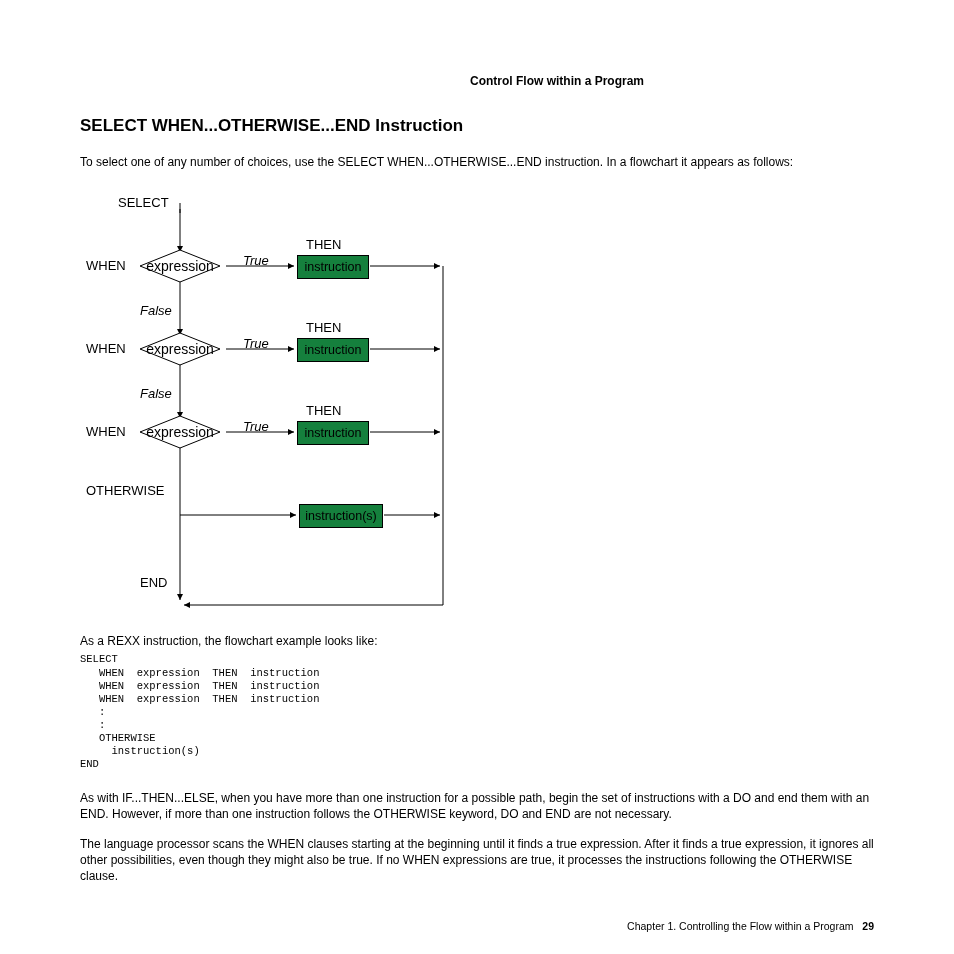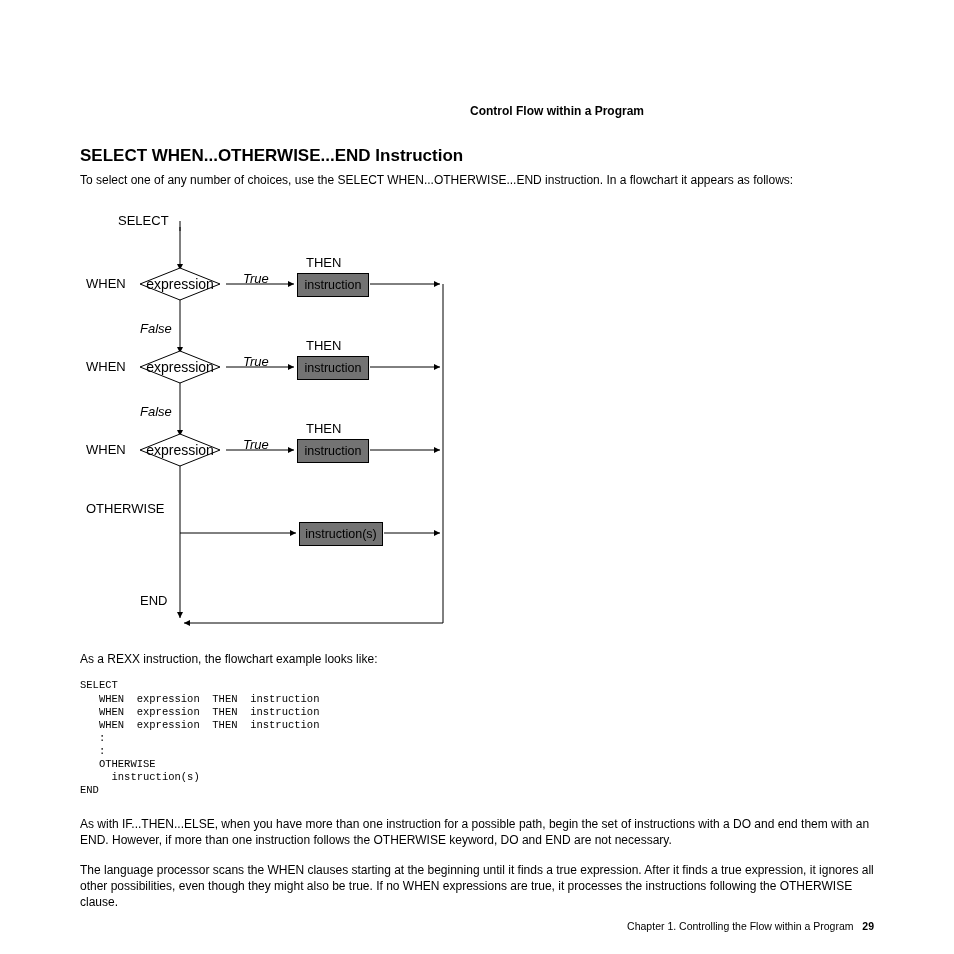--- a/index.html
+++ b/index.html
@@ -8,34 +8,34 @@
     background: #fff;
     font-family: Arial, Helvetica, sans-serif;
     color: #000;
     width: 954px;
     height: 954px;
     position: relative;
   }
   .page {
     position: absolute;
     left: 80px;
-    top: 104px;
+    top: 74px;
     width: 794px;
   }
   .running-head {
     font-weight: bold;
     font-size: 12px;
     text-align: right;
     padding-right: 230px;
     margin-bottom: 28px;
   }
   .title {
     font-weight: bold;
     font-size: 17px;
-    margin-bottom: 6px;
+    margin-bottom: 18px;
   }
   .intro {
     font-size: 12px;
     line-height: 1.35;
     margin-bottom: 25px;
   }
   .flowchart {
     position: relative;
     width: 500px;
     height: 420px;
@@ -49,21 +49,21 @@
   }
   .italic { font-style: italic; }
   .box {
     position: absolute;
     border: 1px solid #000;
     font-size: 12.5px;
     text-align: left;
     display: flex;
     align-items: center;
     justify-content: center;
-    background: #737373;
+    background: #15803d;
   }
   .diamond {
     position: absolute;
     width: 80px;
     height: 28px;
     transform-origin: center;
   }
   .diamond svg { position: absolute; left:-6px; top:-6px; }
   .diamond span {
     position: absolute;
@@ -178,21 +178,21 @@
     <div class="label italic" style="left:163px; top:224px;">True</div>
     <div class="label" style="left:226px; top:208px;">THEN</div>
     <div class="box" style="left:217px; top:226px; width:70px; height:22px;">instruction</div>
 
     <div class="label" style="left:6px; top:288px;">OTHERWISE</div>
     <div class="box" style="left:219px; top:309px; width:82px; height:22px;">instruction(s)</div>
 
     <div class="label" style="left:60px; top:380px;">END</div>
   </div>
 
-  <div class="para" style="margin-bottom:12px">As a REXX instruction, the flowchart example looks like:</div>
+  <div class="para" style="margin-bottom:4px">As a REXX instruction, the flowchart example looks like:</div>
 
   <div class="codeblock">SELECT
    WHEN  expression  THEN  instruction
    WHEN  expression  THEN  instruction
    WHEN  expression  THEN  instruction
    :
    :
    OTHERWISE
      instruction(s)
 END</div>

